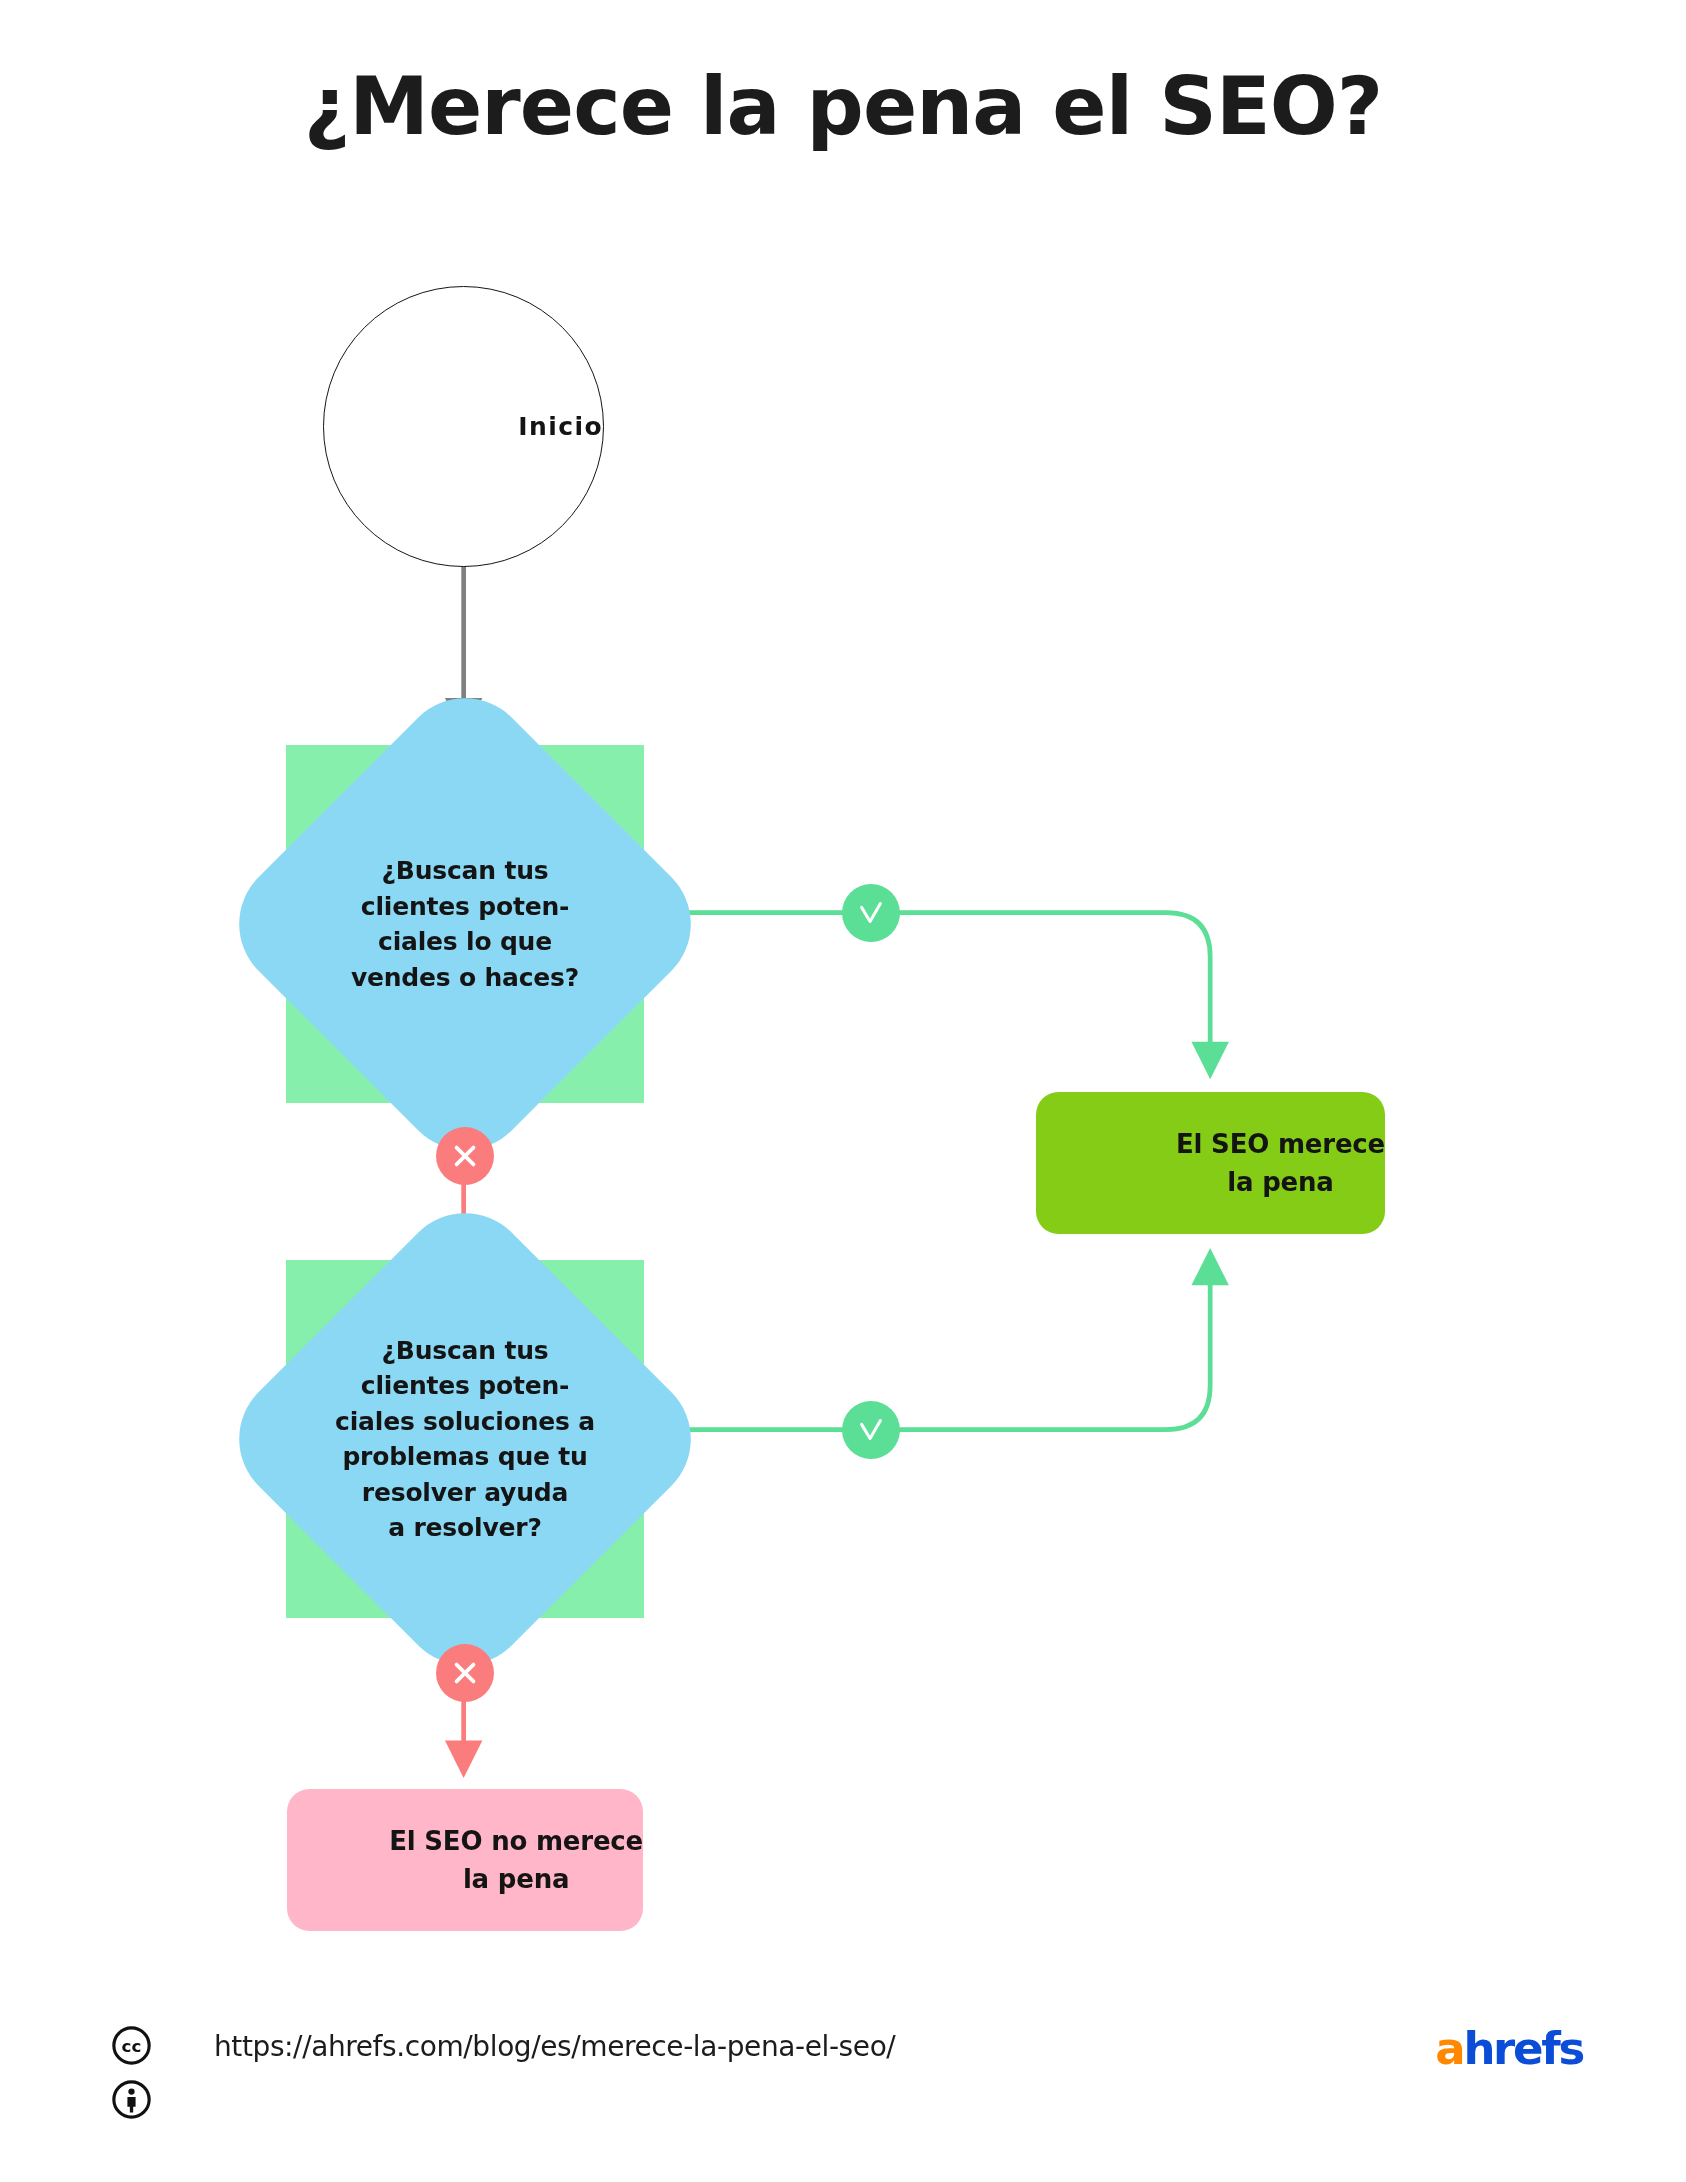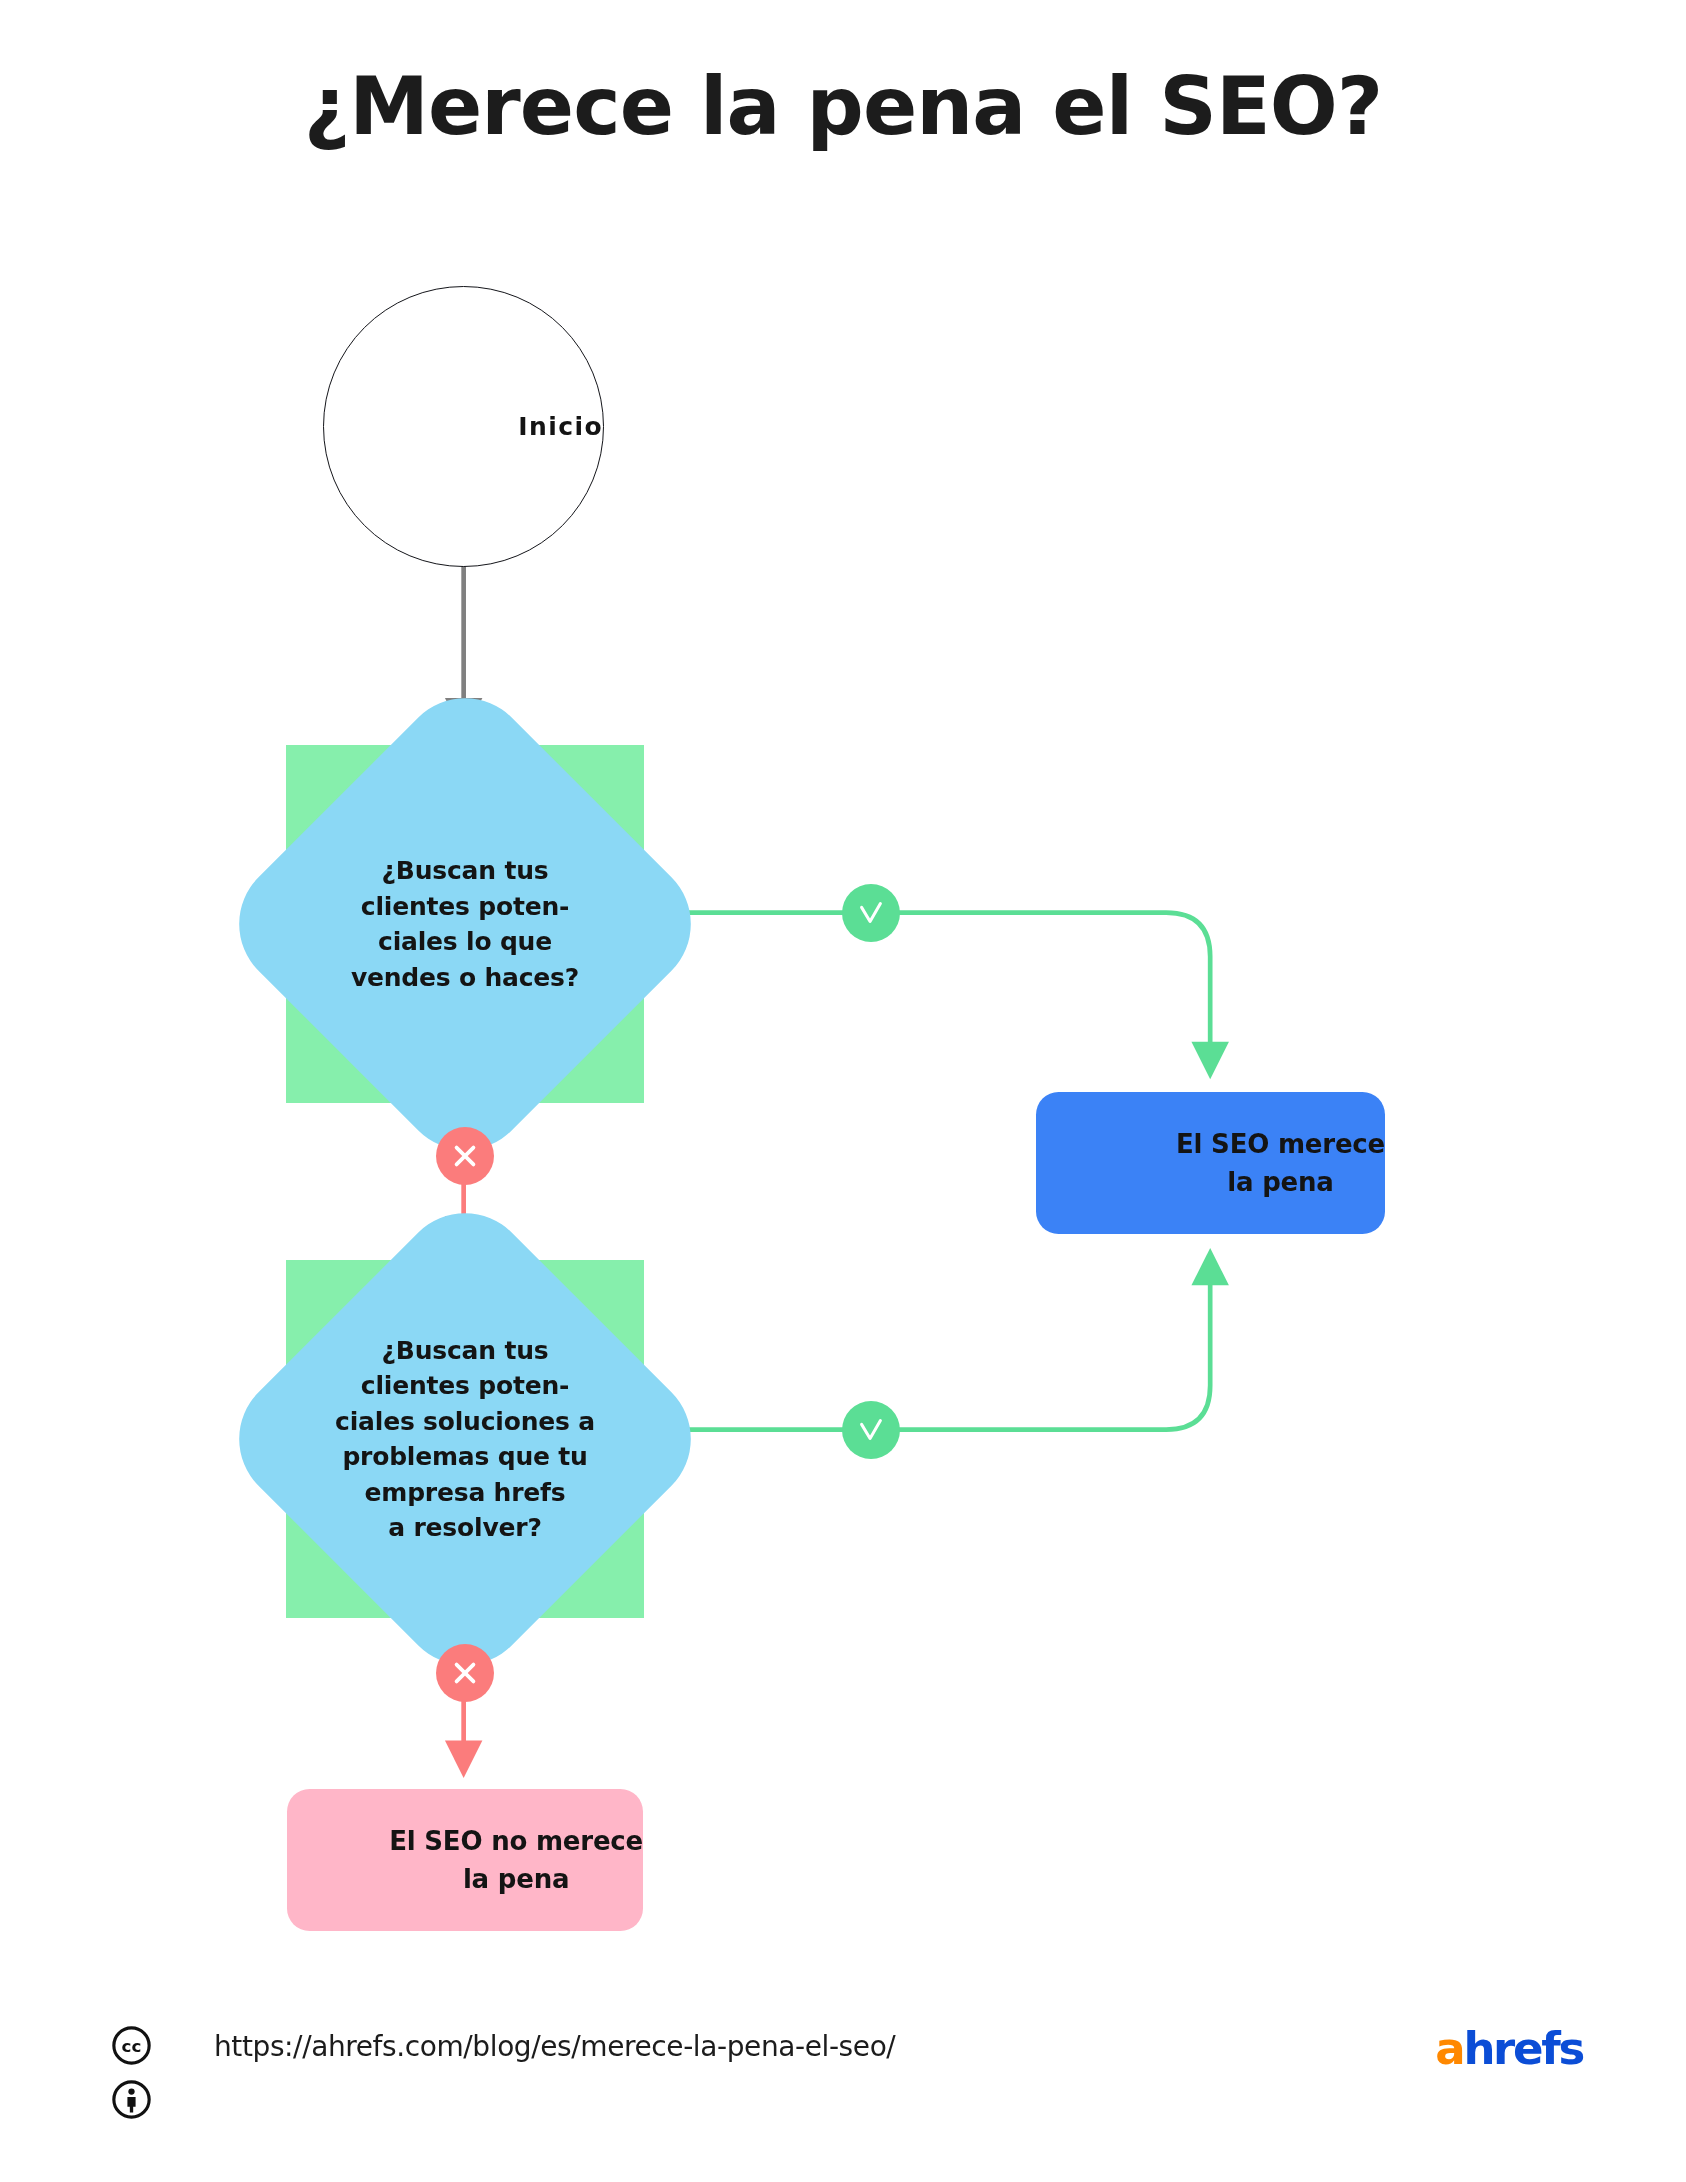--- a/index.html
+++ b/index.html
@@ -119,21 +119,21 @@
     border-radius: 22.5px;
     font-size: 26px;
     line-height: 1.48;
     letter-spacing: -0.2px;
   }
   #result-yes {
     left: 1036px;
     top: 1092px;
     width: 349px;
     height: 142px;
-    background: #3b82f6;
+    background: #84cc16;
   }
   #result-no {
     left: 287px;
     top: 1789px;
     width: 356px;
     height: 142px;
     background: #FFB6C8;
   }
 
   
@@ -239,21 +239,21 @@
     </div>
   </div>
 
   <div class="node decision" id="decision-2">
     <div class="diamond-shape"></div>
     <div class="dec-text">
       <div>¿Buscan tus</div>
       <div>clientes poten-</div>
       <div>ciales soluciones a</div>
       <div>problemas que tu</div>
-      <div>empresa hrefs</div>
+      <div>resolver ayuda</div>
       <div>a resolver?</div>
     </div>
   </div>
 
   <div class="node terminal" id="result-yes">
     <div>
       <div>El SEO merece</div>
       <div>la pena</div>
     </div>
   </div>

